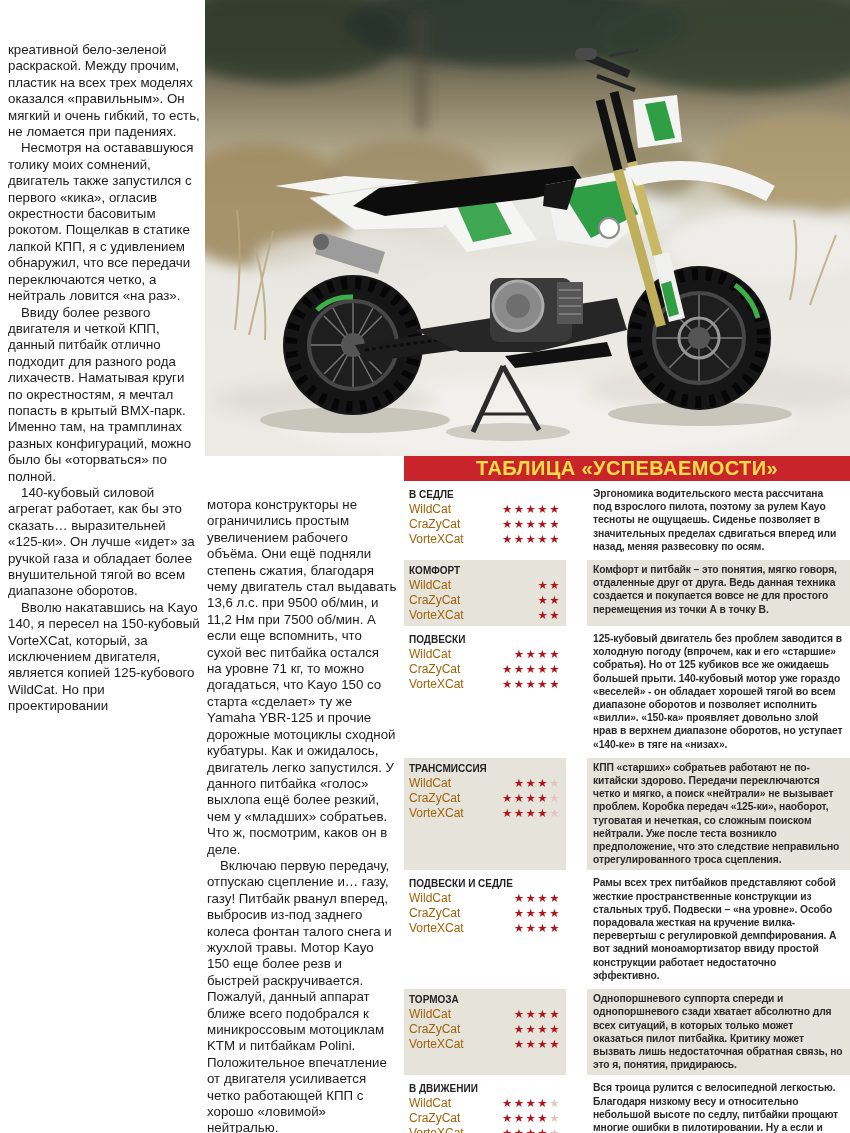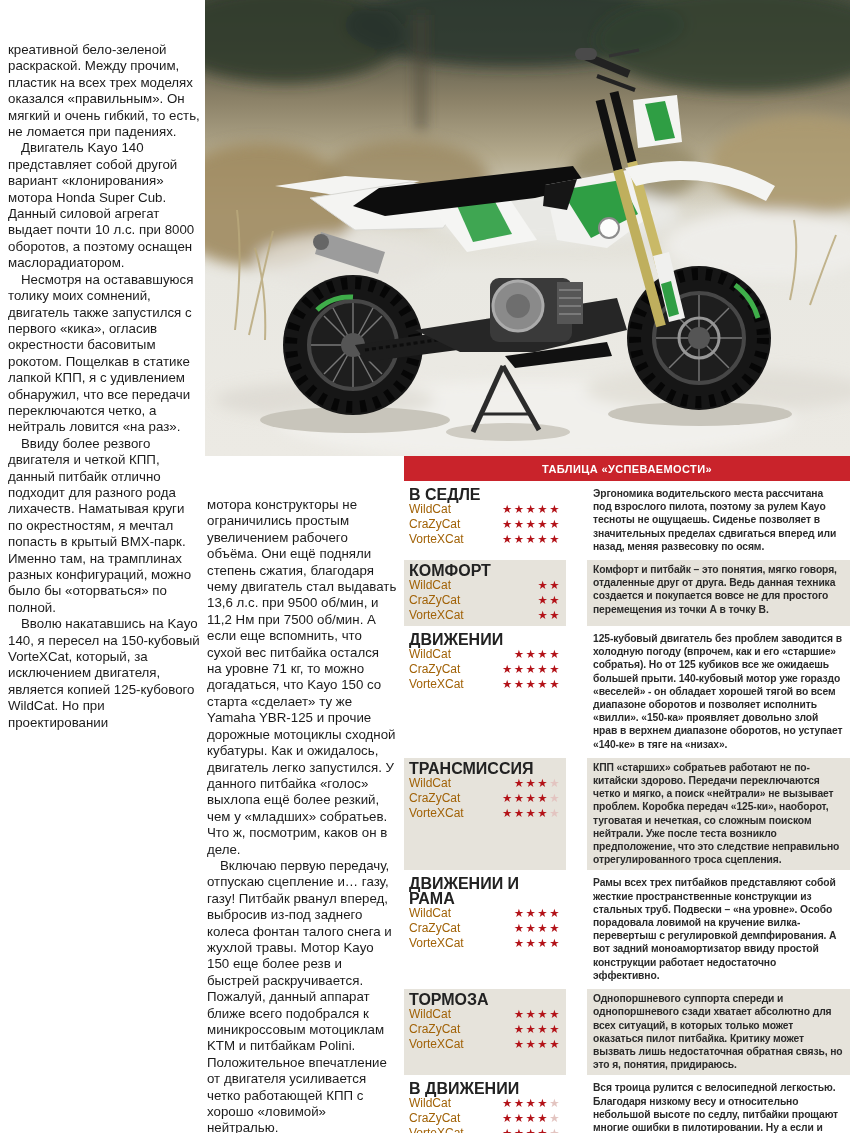--- a/index.html
+++ b/index.html
@@ -19,45 +19,45 @@
   .text-col p{margin:0;text-indent:13px;}
   .text-col p.first{text-indent:0;}
   .col1{left:8px;top:8px;width:194px;height:1117px;overflow:hidden;}
   .col2{left:207px;top:463px;width:190px;height:665px;overflow:hidden;}
   
   .photo{position:absolute;left:205px;top:0;width:645px;height:456px;overflow:hidden;}
   .photo svg{display:block;width:100%;height:100%;}
   
   .ratings{position:absolute;left:404px;top:456px;width:446px;height:677px;overflow:hidden;}
   .ratings-header{
-    height:25px;background:var(--accent-red);color:#ffffff;font-weight:bold;
-    font-size:11px;letter-spacing:.4px;display:flex;align-items:center;justify-content:center;
+    height:25px;background:var(--accent-red);color:#fde047;font-weight:bold;
+    font-size:20px;letter-spacing:.4px;display:flex;align-items:center;justify-content:center;
     margin-bottom:3px;
   }
   .section{display:flex;gap:5px;margin-bottom:3px;}
   .sec-left{width:152px;flex:0 0 152px;padding:3px 5px;}
   .sec-desc{flex:1;padding:3px 7px 4px 6px;font-size:10.3px;line-height:13.2px;font-weight:bold;color:#2B2B2B;letter-spacing:-0.1px;margin-left:16px;}
   .section.alt .sec-left,.section.alt .sec-desc{background:var(--band);}
-  .sec-cat{font-weight:bold;font-size:16px;line-height:15px;color:#222;}
+  .sec-cat{font-weight:bold;font-size:10px;line-height:15px;color:#222;}
   .rating-row{display:flex;justify-content:space-between;align-items:center;line-height:15px;}
   .model{font-size:12px;color:#a16207;}
   .stars{font-size:11.5px;letter-spacing:1.5px;white-space:nowrap;}
   .stars .sf{color:var(--star-red);}
   .stars .se{color:var(--star-empty);}
 </style>
 </head>
 <body>
 
 <div class="page">
 
   <div class="text-col col1" id="col1">
       <p class="first">креативной бело-зеленой раскраской. Между прочим, пластик на всех трех моделях оказался «правильным». Он мягкий и очень гибкий, то есть, не ломается при падениях.</p>
-      <p>Двигатель Kayo 140 представляет собой другой вариант «клонирования» мотора Honda Super Cub. Данный силовой агрегат выдает почти 10 л.с. при 8000 оборотов, а поэтому оснащен маслорадиатором.</p>
       <p>Несмотря на остававшуюся толику моих сомнений, двигатель также запустился с первого «кика», огласив окрестности басовитым рокотом. Пощелкав в статике лапкой КПП, я с удивлением обнаружил, что все передачи переключаются четко, а нейтраль ловится «на раз».</p>
       <p>Ввиду более резвого двигателя и четкой КПП, данный питбайк отлично подходит для разного рода лихачеств. Наматывая круги по окрестностям, я мечтал попасть в крытый BMX-парк. Именно там, на трамплинах разных конфигураций, можно было бы «оторваться» по полной.</p>
+      <p>140-кубовый силовой агрегат работает, как бы это сказать… выразительней «125-ки». Он лучше «идет» за ручкой газа и обладает более внушительной тягой во всем диапазоне оборотов.</p>
       <p>Вволю накатавшись на Kayo 140, я пересел на 150-кубовый VorteXCat, который, за исключением двигателя, является копией 125-кубового WildCat. Но при проектировании</p>
     </div>
 
   <div class="photo">
     <svg viewBox="0 0 645 456">
       <defs>
         <linearGradient id="bg" x1="0" y1="0" x2="0" y2="1">
           <stop offset="0" stop-color="#4E5244"></stop>
           <stop offset="0.10" stop-color="#5D5C4C"></stop>
           <stop offset="0.22" stop-color="#8C8268"></stop>
@@ -245,21 +245,21 @@
     <span class="model">VorteXCat</span>
     <span class="stars"><span class="sf">★★</span><span class="se"></span></span>
   </div>
 </div>
     </div>
     <div class="sec-desc">Комфорт и питбайк – это понятия, мягко говоря, отдаленные друг от друга. Ведь данная техника создается и покупается вовсе не для простого перемещения из точки А в точку В.</div>
   </div>
 
   <div class="section">
     <div class="sec-left">
-      <div class="sec-cat">ДВИЖЕНИИ</div>
+      <div class="sec-cat">ПОДВЕСКИ</div>
       <div class="sec-rows">
   <div class="rating-row">
     <span class="model">WildCat</span>
     <span class="stars"><span class="sf">★★★★</span><span class="se"></span></span>
   </div>
 
   <div class="rating-row">
     <span class="model">CraZyCat</span>
     <span class="stars"><span class="sf">★★★★★</span><span class="se"></span></span>
   </div>
@@ -291,39 +291,39 @@
     <span class="model">VorteXCat</span>
     <span class="stars"><span class="sf">★★★★</span><span class="se">★</span></span>
   </div>
 </div>
     </div>
     <div class="sec-desc">КПП «старших» собратьев работают не по-китайски здорово. Передачи переключаются четко и мягко, а поиск «нейтрали» не вызывает проблем. Коробка передач «125-ки», наоборот, туговатая и нечеткая, со сложным поиском нейтрали. Уже после теста возникло предположение, что это следствие неправильно отрегулированного троса сцепления.</div>
   </div>
 
   <div class="section">
     <div class="sec-left">
-      <div class="sec-cat">ДВИЖЕНИИ И РАМА</div>
-      <div class="sec-rows">
-  <div class="rating-row">
-    <span class="model">WildCat</span>
-    <span class="stars"><span class="sf">★★★★</span><span class="se"></span></span>
-  </div>
-
-  <div class="rating-row">
-    <span class="model">CraZyCat</span>
-    <span class="stars"><span class="sf">★★★★</span><span class="se"></span></span>
-  </div>
-
-  <div class="rating-row">
-    <span class="model">VorteXCat</span>
-    <span class="stars"><span class="sf">★★★★</span><span class="se"></span></span>
-  </div>
-</div>
-    </div>
-    <div class="sec-desc">Рамы всех трех питбайков представляют собой жесткие пространственные конструкции из стальных труб. Подвески – «на уровне». Особо порадовала ловимой на кручение вилка-перевертыш с регулировкой демпфирования. А вот задний моноамортизатор ввиду простой конструкции работает недостаточно эффективно.</div>
+      <div class="sec-cat">ПОДВЕСКИ И СЕДЛЕ</div>
+      <div class="sec-rows">
+  <div class="rating-row">
+    <span class="model">WildCat</span>
+    <span class="stars"><span class="sf">★★★★</span><span class="se"></span></span>
+  </div>
+
+  <div class="rating-row">
+    <span class="model">CraZyCat</span>
+    <span class="stars"><span class="sf">★★★★</span><span class="se"></span></span>
+  </div>
+
+  <div class="rating-row">
+    <span class="model">VorteXCat</span>
+    <span class="stars"><span class="sf">★★★★</span><span class="se"></span></span>
+  </div>
+</div>
+    </div>
+    <div class="sec-desc">Рамы всех трех питбайков представляют собой жесткие пространственные конструкции из стальных труб. Подвески – «на уровне». Особо порадовала жесткая на кручение вилка-перевертыш с регулировкой демпфирования. А вот задний моноамортизатор ввиду простой конструкции работает недостаточно эффективно.</div>
   </div>
 
   <div class="section alt">
     <div class="sec-left">
       <div class="sec-cat">ТОРМОЗА</div>
       <div class="sec-rows">
   <div class="rating-row">
     <span class="model">WildCat</span>
     <span class="stars"><span class="sf">★★★★</span><span class="se"></span></span>
   </div>

